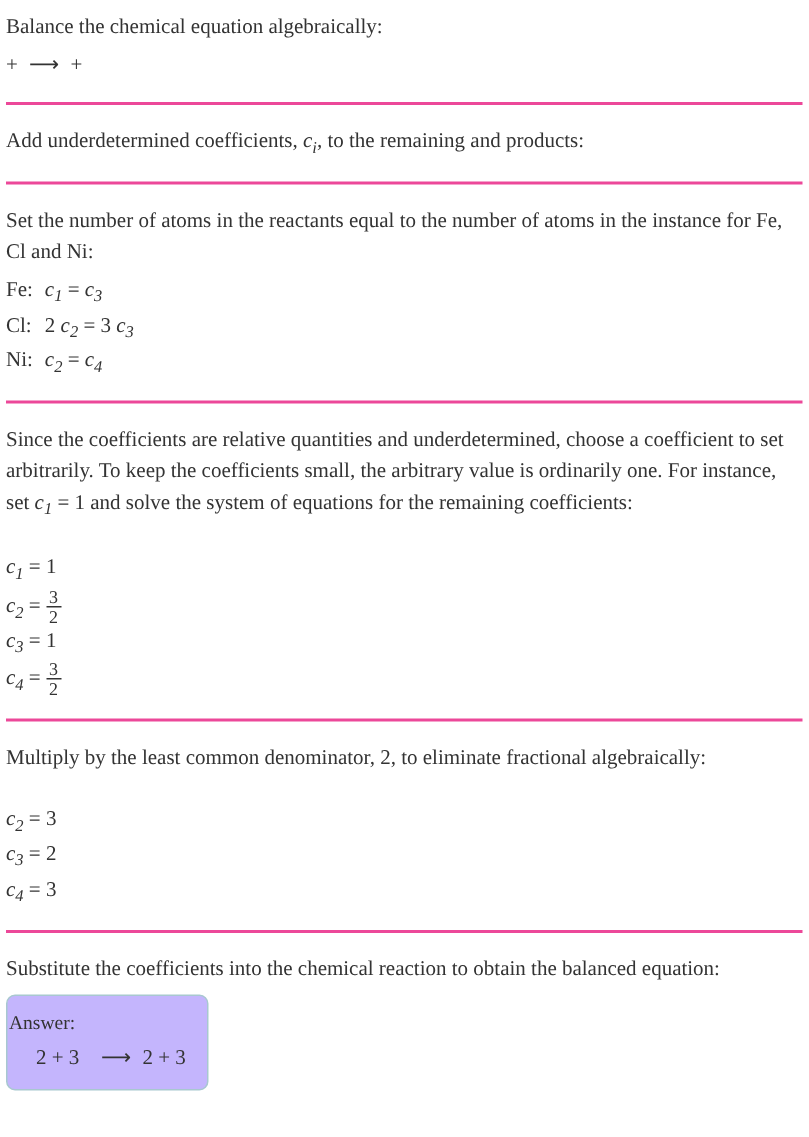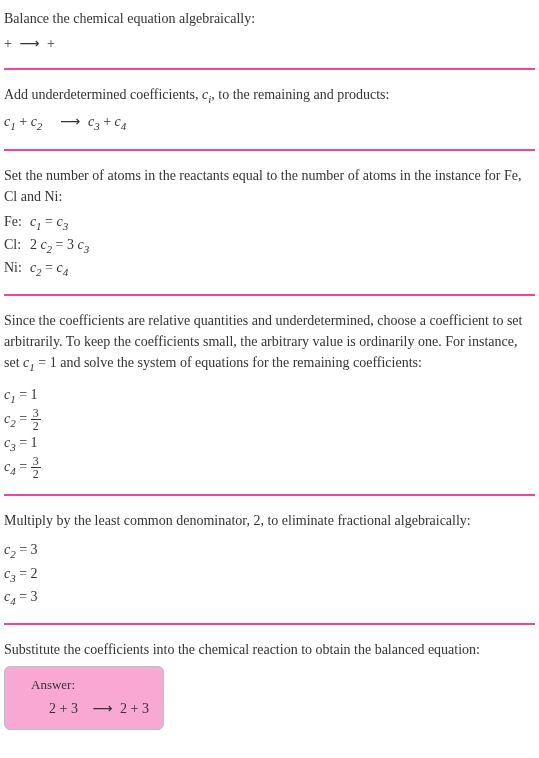--- a/index.html
+++ b/index.html
@@ -38,21 +38,21 @@
       border-collapse: collapse;
     }
     .eq-table td {
       padding: 0 4px 0 0;
       vertical-align: top;
     }
     .eq-table td:first-child {
       padding-right: 8px;
     }
     .coeff-list {
-      margin-top: 8px;
+      margin-top: 20px;
     }
     .coeff-line {
       margin: 0;
     }
     .frac {
       display: inline-block;
       vertical-align: middle;
       text-align: center;
       font-size: 12px;
       line-height: 1;
@@ -61,24 +61,24 @@
       display: block;
       border-bottom: 1px solid #333;
       padding: 0 2px;
     }
     .frac .den {
       display: block;
       padding: 0 2px;
     }
     .answer-box {
       display: inline-block;
-      background: #f9a8d4;
+      background: #c4b5fd;
       border: 1px solid #a8c8d0;
       border-radius: 6px;
-      padding: 8px 14px 10px 26px;
+      padding: 8px 14px 10px 1px;
       margin-top: 6px;
     }
     .answer-label {
       font-size: 13px;
     }
     .answer-eq {
       padding-left: 18px;
       margin-top: 3px;
     }
   </style>
@@ -90,30 +90,20 @@
   <div class="reaction">
     <span> + </span>
     <span class="arrow">⟶</span>
     <span> + </span>
   </div>
 </div>
 
 <div class="section">
   <div>
     <span>Add underdetermined coefficients, </span><span class="coeff-label"><span>c</span><sub>i</sub></span><span>, to the remaining and products:</span>
-  </div>
-  <div class="reaction">
-    <span class="coeff-label"><span>c</span><sub>1</sub></span>
-    <span> + </span>
-    <span class="coeff-label"><span>c</span><sub>2</sub></span>
-    <span>&nbsp;&nbsp;</span>
-    <span class="arrow">⟶</span>
-    <span class="coeff-label"><span>c</span><sub>3</sub></span>
-    <span> + </span>
-    <span class="coeff-label"><span>c</span><sub>4</sub></span>
   </div>
 </div>
 
 <div class="section">
   <div>Set the number of atoms in the reactants equal to the number of atoms in the instance for Fe, Cl and Ni:</div>
   <table class="eq-table">
     <tbody>
         <tr>
       <td>Fe:</td>
       <td>

